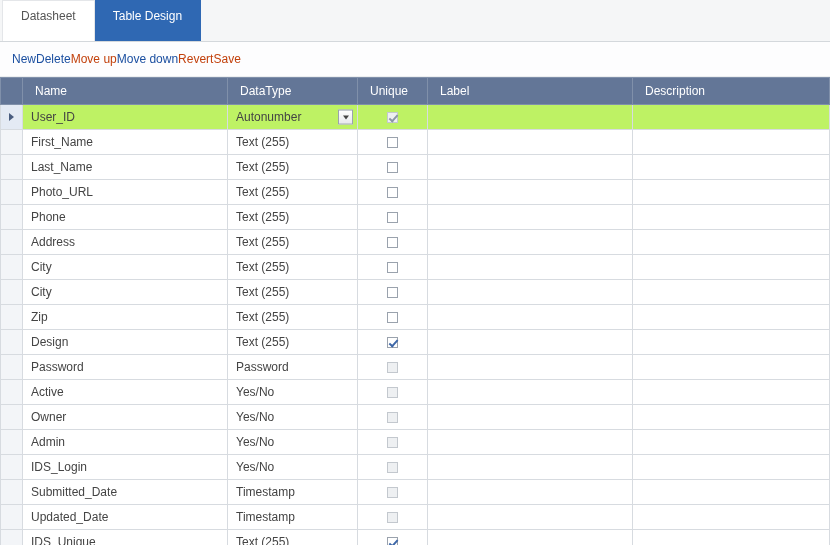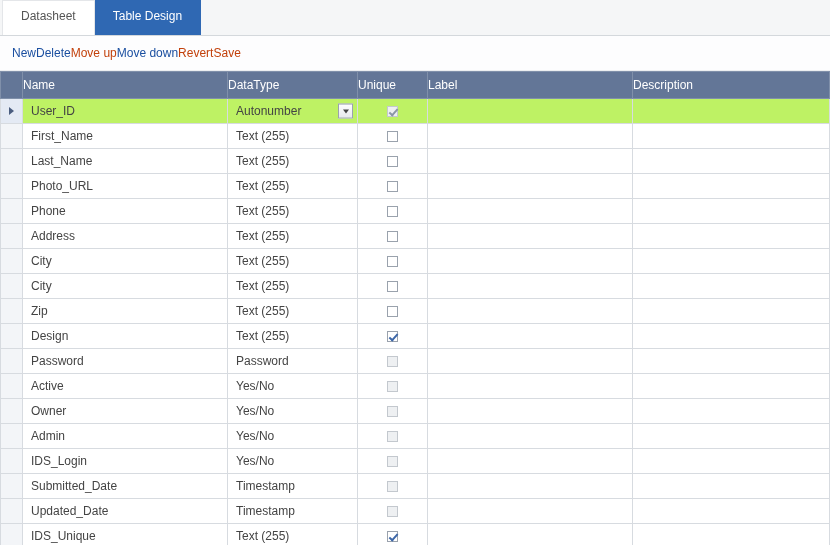--- a/index.html
+++ b/index.html
@@ -8,21 +8,21 @@
     font-family: Arial, Helvetica, sans-serif;
     font-size: 12px;
     color: #333;
     background: #fff;
     width: 830px;
   }
   .tabs {
     display: flex;
     border-bottom: 1px solid #d4d8dc;
     background: #f5f6f7;
-    height: 36px;
+    height: 42px;
   }
   .tab {
     padding: 8px 18px;
     cursor: pointer;
     color: #555;
     background: #fff;
     border-right: 1px solid #e4e6e9;
     border-top: 1px solid #e4e6e9;
   }
   .tab.first { border-left: 1px solid #e4e6e9; margin-left: 2px; }
@@ -44,21 +44,21 @@
   table.grid {
     border-collapse: collapse;
     width: 100%;
     table-layout: fixed;
   }
   table.grid th {
     background: #637697;
     color: #fff;
     text-align: left;
     font-weight: normal;
-    padding: 6px 0;
+    padding: 6px 12px;
     border: 1px solid #8090aa;
     font-size: 12px;
   }
   table.grid td {
     border: 1px solid #d7dbe0;
     padding: 4px 8px;
     height: 25px;
     background: #fff;
     color: #444;
     vertical-align: middle;

